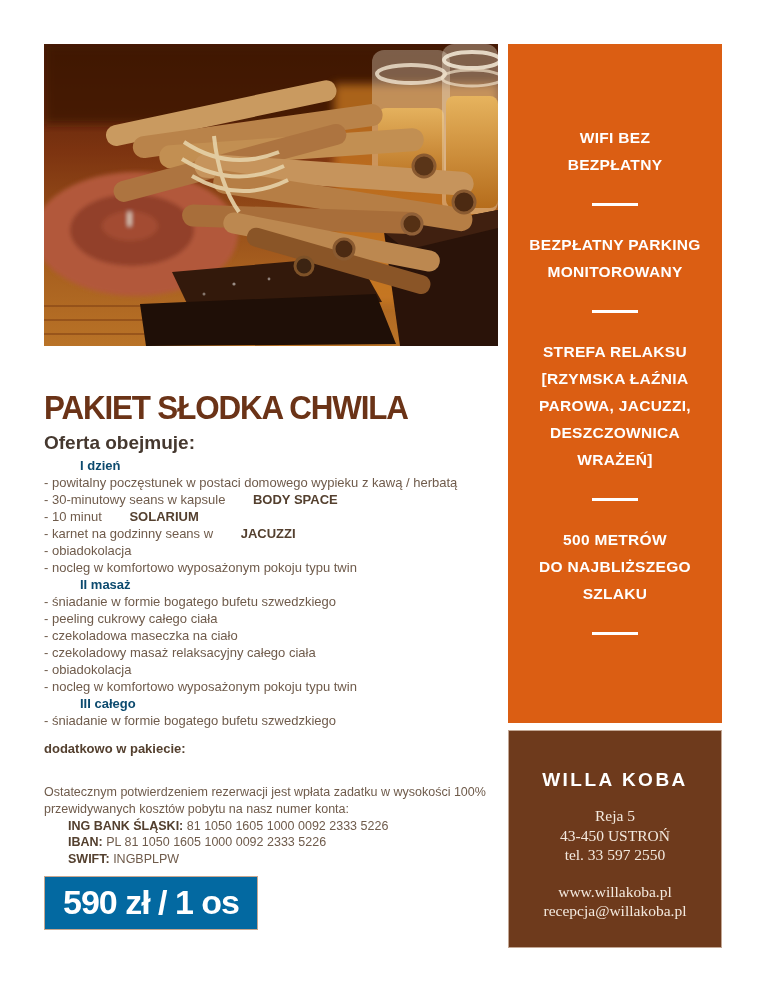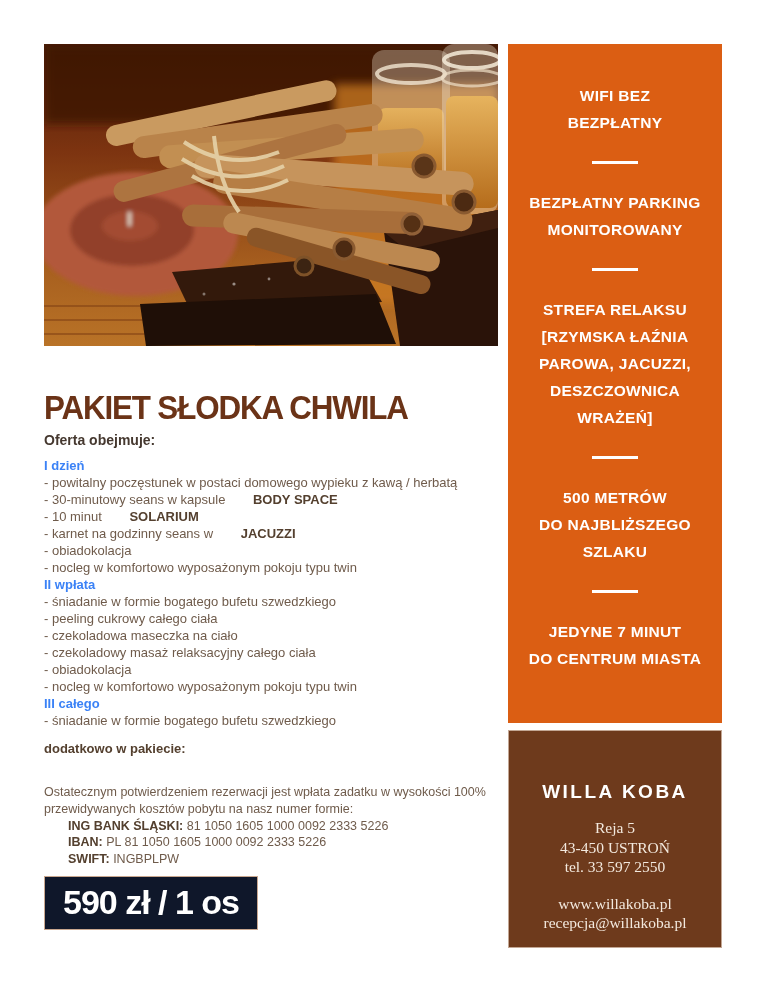--- a/index.html
+++ b/index.html
@@ -6,44 +6,44 @@
   .page{position:relative;width:768px;height:994px;background:#ffffff;
         font-family:"Liberation Sans",sans-serif;overflow:hidden;}
 
   
   .photo{position:absolute;left:44px;top:44px;width:454px;height:302px;display:block;}
 
   
   .title{position:absolute;left:44px;top:389px;font-size:33px;font-weight:bold;
          color:#6b3317;letter-spacing:-1.2px;white-space:nowrap;
          transform:scaleX(.95);transform-origin:left top;}
-  .subtitle{position:absolute;left:44px;top:432px;font-size:14px;font-weight:bold;color:#45382f;}
+  .subtitle{position:absolute;left:44px;top:432px;font-size:19px;font-weight:bold;color:#45382f;}
   .sections{position:absolute;left:44px;top:457px;width:462px;font-size:13px;
             line-height:17px;color:#6f5b4b;}
-  .day-header{color:#3b82f6;font-weight:bold;}
+  .day-header{color:#0c4a6e;font-weight:bold;margin-left:36px;}
   .b{font-weight:bold;color:#54402f;padding-left:24px;}
   .extras{position:absolute;left:44px;top:740px;font-size:13px;line-height:18px;color:#6f5b4b;}
   .extras .hdr{font-weight:bold;color:#54402f;}
   .payment{position:absolute;left:44px;top:784px;width:450px;font-size:12.5px;
            line-height:16.8px;color:#6f5b4b;}
-  .price{position:absolute;left:44px;top:876px;width:214px;height:54px;background:#0f172a;
+  .price{position:absolute;left:44px;top:876px;width:214px;height:54px;background:#0369a1;
          border:1px solid #c9a78f;box-sizing:border-box;color:#ffffff;font-size:34px;
          font-weight:bold;text-align:center;line-height:50px;letter-spacing:-1px;white-space:nowrap;}
 
   
   .sidebar{position:absolute;left:508px;top:44px;width:214px;height:679px;background:#db5e13;
            color:#ffffff;display:flex;flex-direction:column;align-items:center;
-           box-sizing:border-box;padding:38px 14px 0 14px;text-align:center;}
+           box-sizing:border-box;padding:80px 14px 0 14px;text-align:center;}
   .amenity{font-size:15.5px;font-weight:bold;line-height:27px;letter-spacing:.3px;}
   .divider{width:46px;height:3px;background:#ffffff;margin:25px 0;flex:0 0 auto;}
 
   
   .contact{position:absolute;left:508px;top:730px;width:214px;height:218px;background:#6e3a1c;
            border:1px solid #c3a794;box-sizing:border-box;color:#ffffff;text-align:center;
-           padding-top:50px;}
+           padding-top:38px;}
   .contact-name{font-size:19px;font-weight:bold;letter-spacing:2.5px;margin-bottom:15px;}
   .contact-line{font-family:"Liberation Serif","DejaVu Serif",serif;font-size:15.5px;
                 line-height:19.5px;color:#f3e9de;}
   .contact-web{margin-top:17px;}
 </style>
 </head>
 <body>
 
 <div class="page">
 
@@ -152,38 +152,38 @@
   <div class="title">PAKIET SŁODKA CHWILA</div>
   <div class="subtitle">Oferta obejmuje:</div>
   <div class="sections" id="offer-sections">
       <div class="day-header">I dzień</div>
       <div class="offer-item"><span>- powitalny poczęstunek w postaci domowego wypieku z kawą / herbatą</span></div>
       <div class="offer-item"><span>- 30-minutowy seans w kapsule </span><span class="b">BODY SPACE</span></div>
       <div class="offer-item"><span>- 10 minut </span><span class="b">SOLARIUM</span></div>
       <div class="offer-item"><span>- karnet na godzinny seans w </span><span class="b">JACUZZI</span></div>
       <div class="offer-item"><span>- obiadokolacja</span></div>
       <div class="offer-item"><span>- nocleg w komfortowo wyposażonym pokoju typu twin</span></div>
-      <div class="day-header">II wpłata</div>
+      <div class="day-header">II masaż</div>
       <div class="offer-item"><span>- śniadanie w formie bogatego bufetu szwedzkiego</span></div>
       <div class="offer-item"><span>- peeling cukrowy całego ciała</span></div>
       <div class="offer-item"><span>- czekoladowa maseczka na ciało</span></div>
       <div class="offer-item"><span>- czekoladowy masaż relaksacyjny całego ciała</span></div>
       <div class="offer-item"><span>- obiadokolacja</span></div>
       <div class="offer-item"><span>- nocleg w komfortowo wyposażonym pokoju typu twin</span></div>
       <div class="day-header">III całego</div>
       <div class="offer-item"><span>- śniadanie w formie bogatego bufetu szwedzkiego</span></div>
     </div>
 
   <div class="extras">
     <div class="hdr">dodatkowo w pakiecie:</div>
   </div>
 
   <div class="payment" id="payment-note">
       <div class="pay-line"><span>Ostatecznym potwierdzeniem rezerwacji jest wpłata zadatku w wysokości 100%</span></div>
-      <div class="pay-line"><span>przewidywanych kosztów pobytu na nasz numer formie:</span></div>
+      <div class="pay-line"><span>przewidywanych kosztów pobytu na nasz numer konta:</span></div>
       <div class="pay-line"><span class="b">ING BANK ŚLĄSKI:</span><span> 81 1050 1605 1000 0092 2333 5226</span></div>
       <div class="pay-line"><span class="b">IBAN:</span><span> PL 81 1050 1605 1000 0092 2333 5226</span></div>
       <div class="pay-line"><span class="b">SWIFT:</span><span> INGBPLPW</span></div>
     </div>
 
   <div class="price">590 zł / 1 os</div>
 
   <aside class="sidebar" id="amenities-panel">
       <div class="amenity">
         <div class="amenity-line">WIFI BEZ</div>
@@ -202,24 +202,20 @@
         <div class="amenity-line">DESZCZOWNICA</div>
         <div class="amenity-line">WRAŻEŃ]</div>
       </div>
       <div class="divider"></div>
       <div class="amenity">
         <div class="amenity-line">500 METRÓW</div>
         <div class="amenity-line">DO NAJBLIŻSZEGO</div>
         <div class="amenity-line">SZLAKU</div>
       </div>
       <div class="divider"></div>
-      <div class="amenity">
-        <div class="amenity-line">JEDYNE 7 MINUT</div>
-        <div class="amenity-line">DO CENTRUM MIASTA</div>
-      </div>
     </aside>
 
   <div class="contact">
     <div class="contact-name">WILLA KOBA</div>
     <div id="contact-address">
         <div class="contact-line">Reja 5</div>
         <div class="contact-line">43-450 USTROŃ</div>
         <div class="contact-line">tel. 33 597 2550</div>
       </div>
     <div class="contact-web" id="contact-web">

